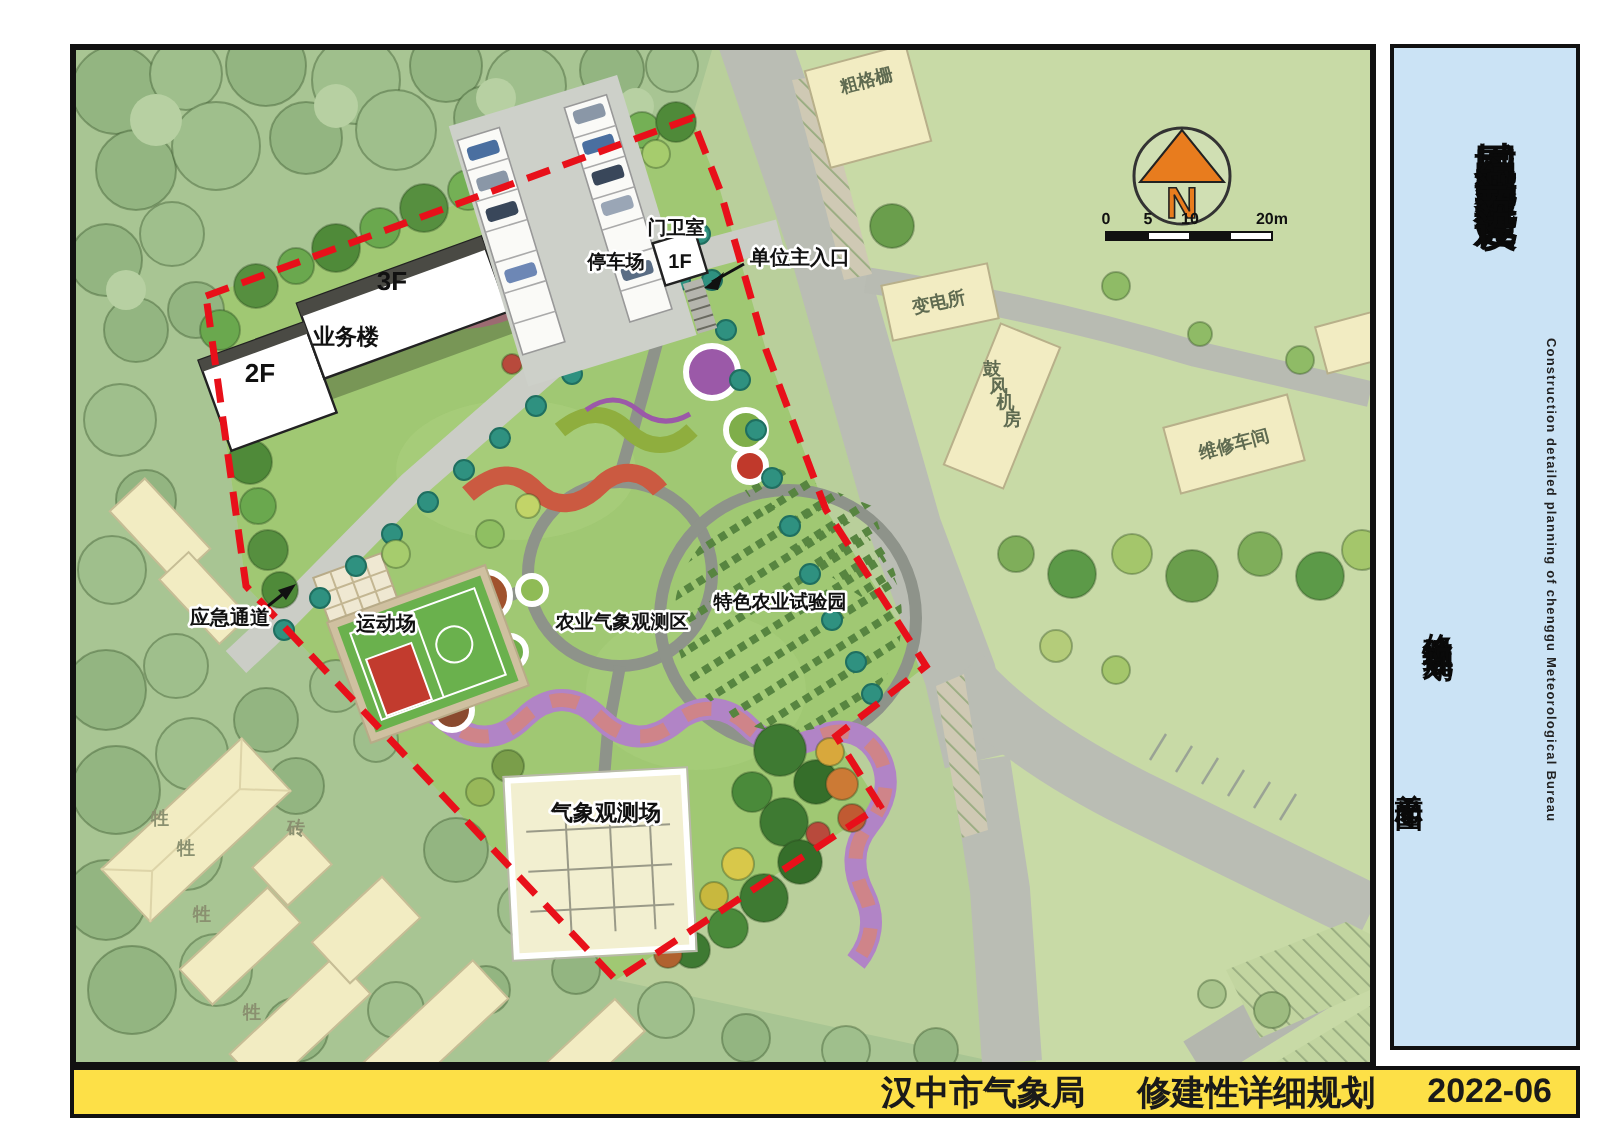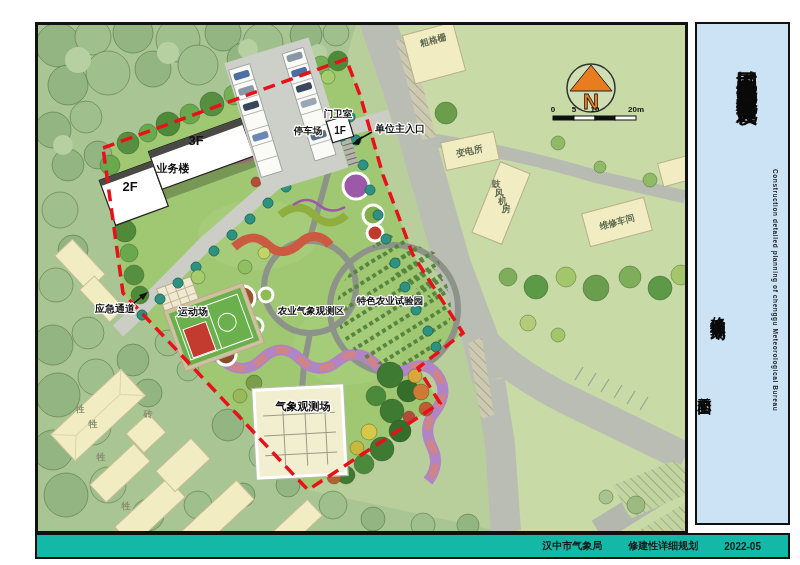--- a/index.html
+++ b/index.html
@@ -12,23 +12,23 @@
                border:2.5px solid #111;background:#cbe3f5;box-sizing:border-box;}
   .vtxt{writing-mode:vertical-rl;text-orientation:upright;position:absolute;
         white-space:nowrap;color:#0a0a0a;font-weight:bold;line-height:1;}
   .vlat{writing-mode:vertical-rl;position:absolute;white-space:nowrap;color:#222;
         font-weight:bold;line-height:1;}
   .t-main{left:40px;top:30px;font-size:21px;letter-spacing:2px;}
   .t-en{left:74px;top:145px;font-size:6.5px;letter-spacing:.6px;}
   .t-plan{left:14px;top:280px;font-size:15px;letter-spacing:1.5px;}
   .t-name{left:1px;top:362px;font-size:14px;letter-spacing:1.5px;}
   .footer{position:absolute;left:35px;top:533px;width:755px;height:26px;
-          border:2.5px solid #111;background:#14b8a6;box-sizing:border-box;
+          border:2.5px solid #111;background:#fde047;box-sizing:border-box;
           display:flex;align-items:center;justify-content:flex-end;gap:26px;
-          padding-right:27px;font-size:10px;font-weight:bold;color:#1a1a1a;}
+          padding-right:12px;font-size:17px;font-weight:bold;color:#1a1a1a;}
   
   .hl{font-weight:bold;fill:#111;stroke:#fff;stroke-width:2.6px;paint-order:stroke;
       stroke-linejoin:round;font-family:"Liberation Sans","DejaVu Sans",sans-serif;}
   .pl{font-weight:bold;fill:#111;font-family:"Liberation Sans","DejaVu Sans",sans-serif;}
   .gl{font-weight:bold;fill:#5f6b51;font-family:"Liberation Sans","DejaVu Sans",sans-serif;}
   .fl{font-weight:bold;fill:#8a9070;font-family:"Liberation Sans","DejaVu Sans",sans-serif;}
 </style>
 </head>
 <body>
 
@@ -502,16 +502,16 @@
   <div class="title-panel">
     <div class="vtxt t-main">城固国家气象观测站迁建及配套设施建设</div>
     <div class="vlat t-en">Construction detailed planning of chenggu Meteorological Bureau</div>
     <div class="vtxt t-plan">修建性详细规划</div>
     <div class="vtxt t-name">总平面图</div>
   </div>
 
   <div class="footer">
     <span>汉中市气象局</span>
     <span>修建性详细规划</span>
-    <span>2022-05</span>
+    <span>2022-06</span>
   </div>
 
 </div>
 
 </body></html>

